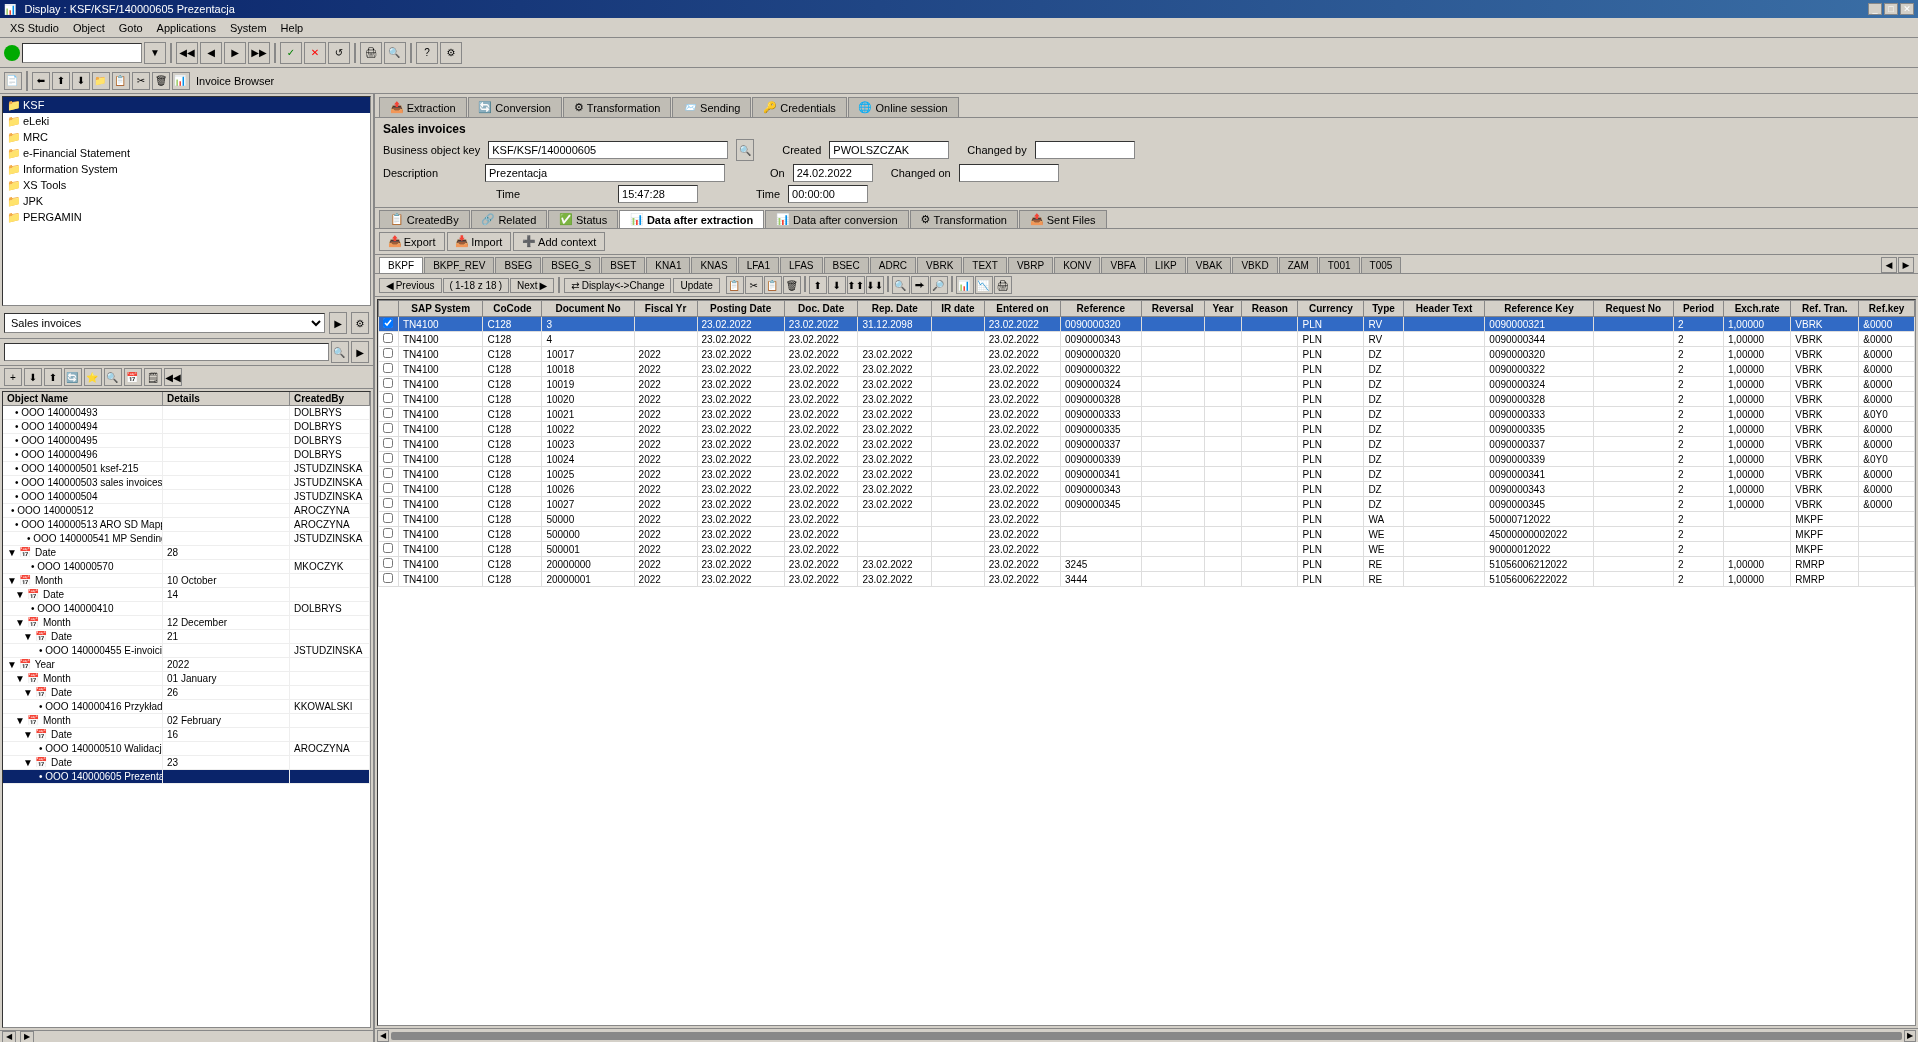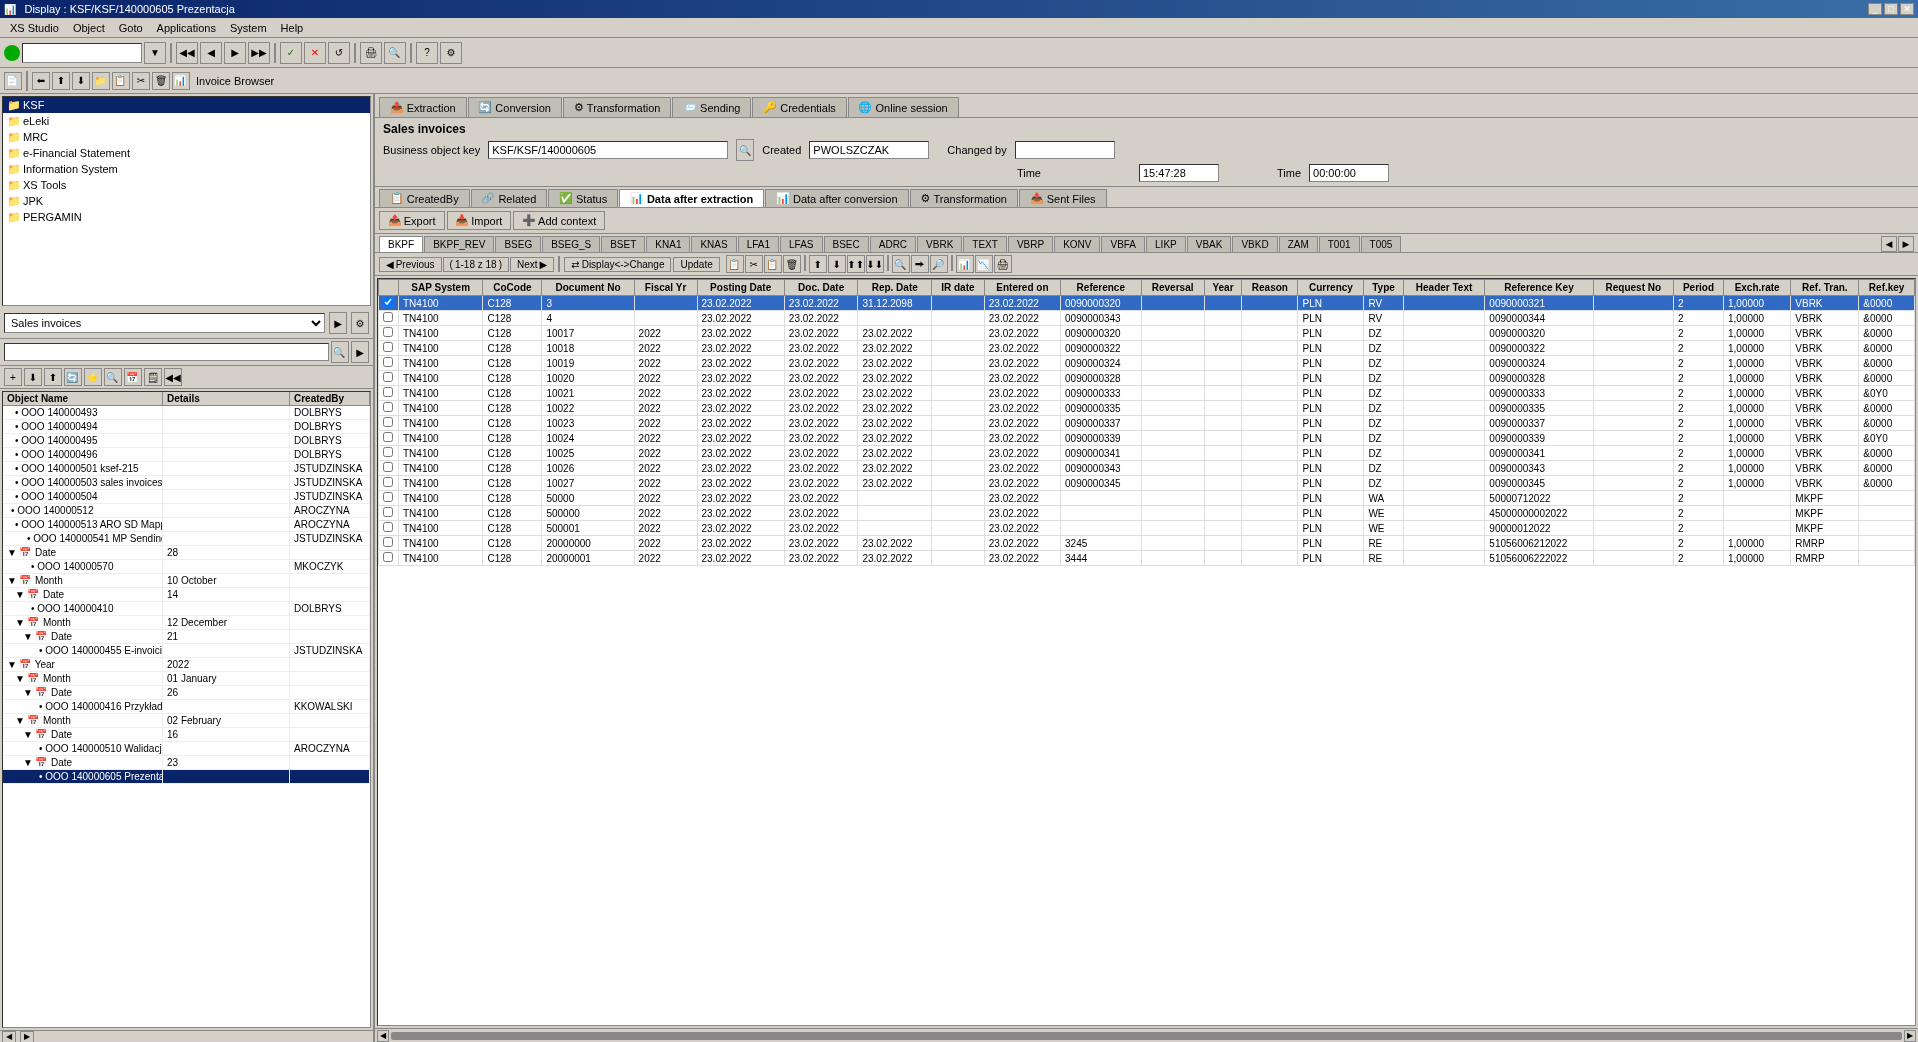--- a/index.html
+++ b/index.html
@@ -394,26 +394,34 @@
         <span>Online session</span>
       </div>
     </div>
 
     <div style="background:#d4d0c8;padding:4px 8px;border-bottom:1px solid #888;">
       <div style="font-weight:bold;font-size:12px;margin-bottom:3px;">Sales invoices</div>
       <div style="display:flex;gap:8px;align-items:center;margin-bottom:3px;">
         <span style="font-size:11px;white-space:nowrap;">Business object key</span>
         <input type="text" style="height: 18px; width: 240px; border: 1px inset rgb(136, 136, 136); background: white; font-size: 11px; padding: 1px 3px;" value="KSF/KSF/140000605">
         <div class="tb-btn" style="width:18px;">🔍</div>
-        <span style="font-size:11px;">Created</span>
+        <span style="font-size:11px;margin-left:20px;">Created</span>
         <input type="text" style="height: 18px; width: 120px; border: 1px inset rgb(136, 136, 136); background: white; font-size: 11px; padding: 1px 3px;" value="PWOLSZCZAK">
         <span style="font-size:11px;margin-left:10px;">Changed by</span>
         <input type="text" style="height: 18px; width: 100px; border: 1px inset rgb(136, 136, 136); background: white; font-size: 11px; padding: 1px 3px;" value="">
       </div>
-      <div style="display:flex;gap:8px;align-items:center;justify-content:center;">
+      <div style="display:flex;gap:8px;align-items:center;margin-bottom:3px;">
+        <span style="font-size:11px;white-space:nowrap;">Description</span>
+        <input type="text" style="height: 18px; width: 240px; border: 1px inset rgb(136, 136, 136); background: white; font-size: 11px; padding: 1px 3px; margin-left: 39px;" value="Prezentacja">
+        <span style="font-size:11px;margin-left:37px;">On</span>
+        <input type="text" style="height: 18px; width: 80px; border: 1px inset rgb(136, 136, 136); background: white; font-size: 11px; padding: 1px 3px;" value="24.02.2022">
+        <span style="font-size:11px;margin-left:10px;">Changed on</span>
+        <input type="text" style="height: 18px; width: 100px; border: 1px inset rgb(136, 136, 136); background: white; font-size: 11px; padding: 1px 3px;" value="">
+      </div>
+      <div style="display:flex;gap:8px;align-items:center;">
         <span style="font-size:11px;margin-left:113px;">Time</span>
         <input type="text" style="height: 18px; width: 80px; border: 1px inset rgb(136, 136, 136); background: white; font-size: 11px; padding: 1px 3px; margin-left: 90px;" value="15:47:28">
         <span style="font-size:11px;margin-left:50px;">Time</span>
         <input type="text" style="height: 18px; width: 80px; border: 1px inset rgb(136, 136, 136); background: white; font-size: 11px; padding: 1px 3px;" value="00:00:00">
       </div>
     </div>
 
     <div class="data-tabs">
       <div class="data-tab">
         <span>📋</span>

